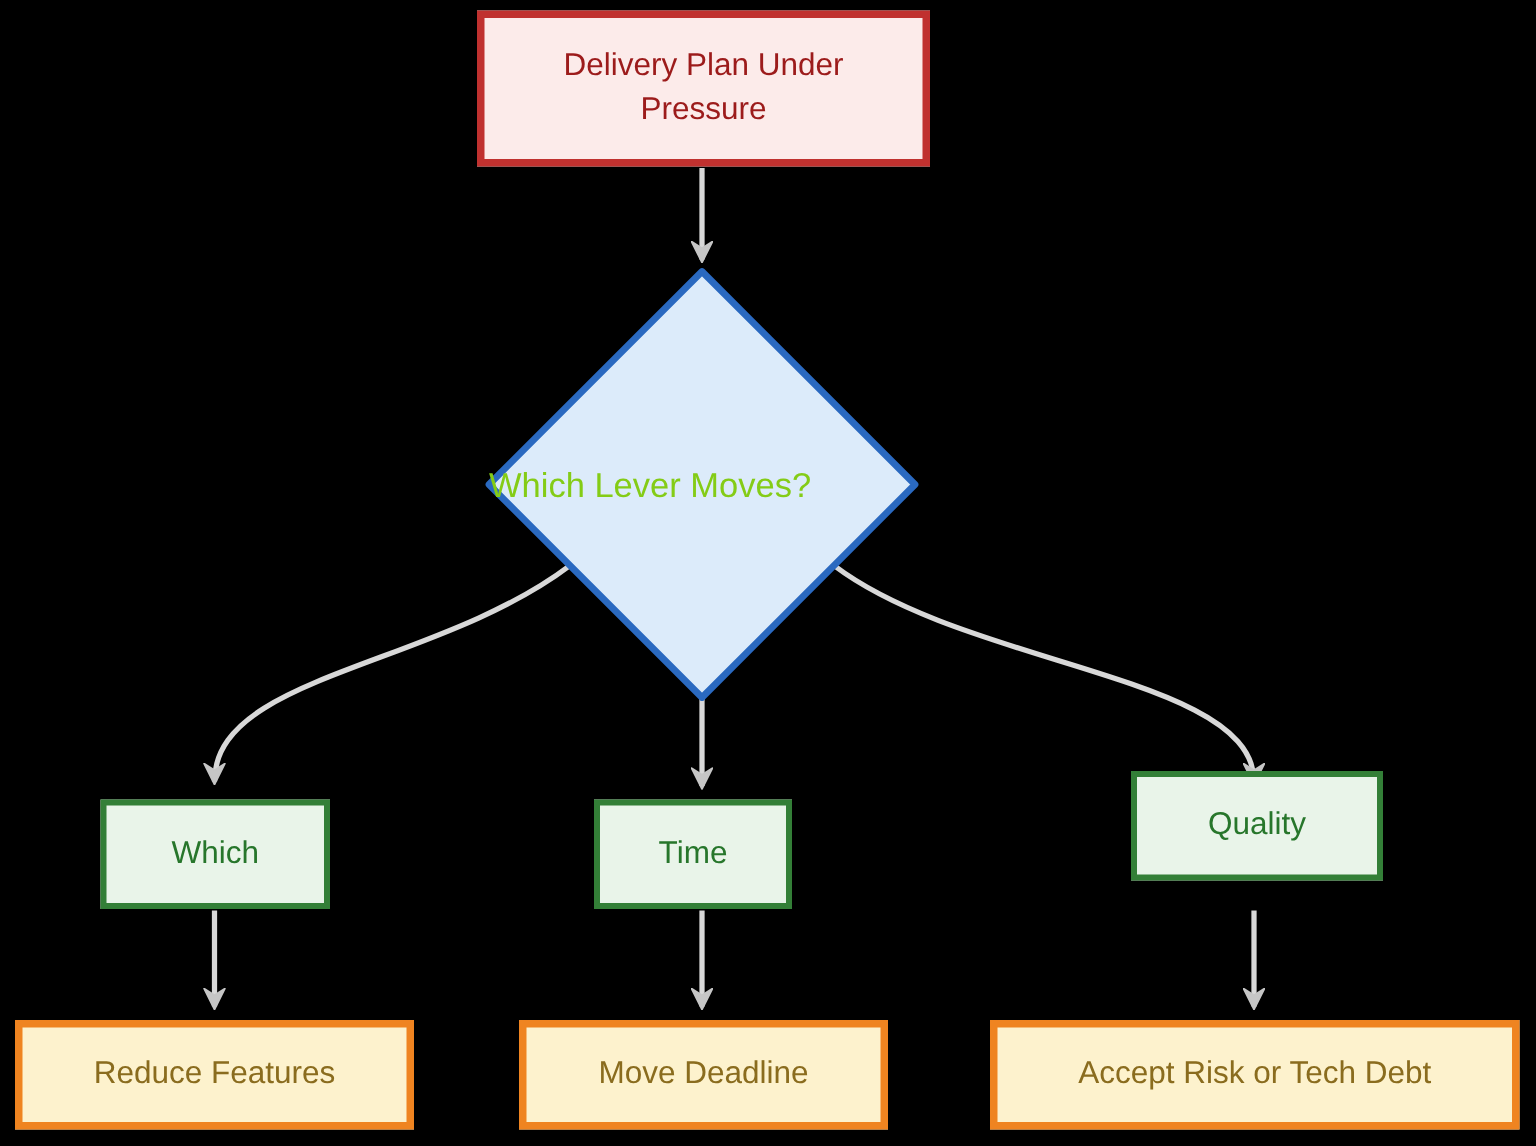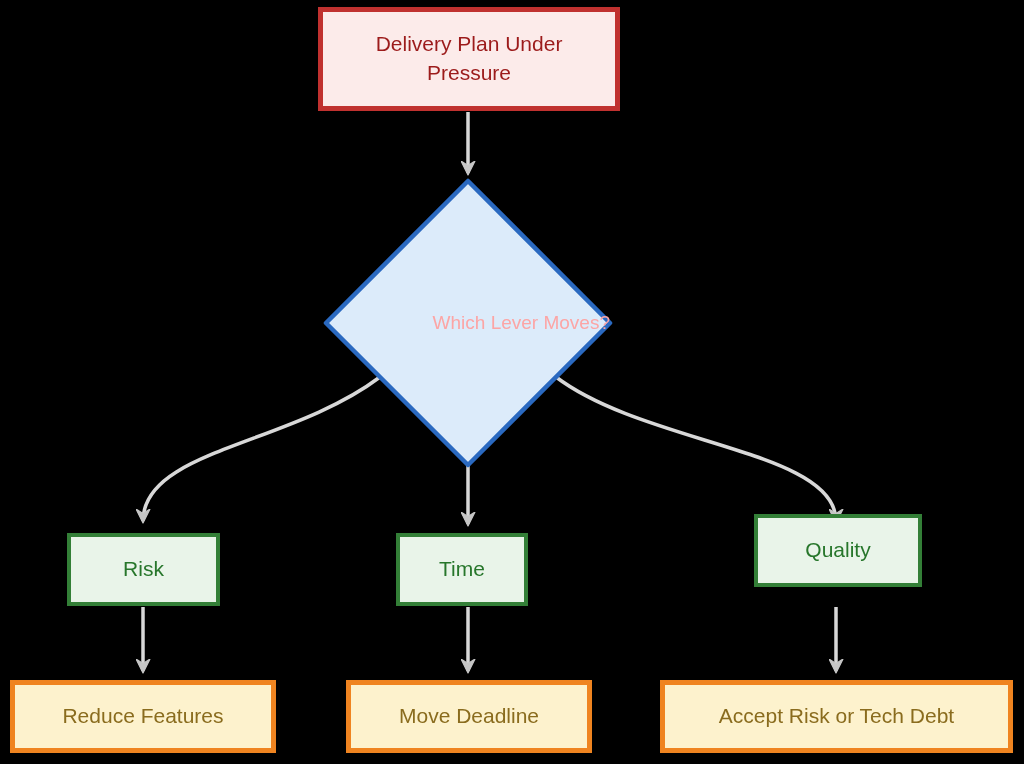--- a/index.html
+++ b/index.html
@@ -41,23 +41,23 @@
     background: #fcebea;
     border: 5px solid #c0312f;
     color: #9c1b1b;
   }
   .node-pressure .label { max-width: 230px; }
   .diamond-label {
     position: absolute;
     left: 326px; top: 308px; width: 284px; height: 30px;
     display: flex;
     align-items: center;
-    justify-content: flex-end;
-    color: #fca5a5;
-    font-size: 19px;
+    justify-content: flex-start;
+    color: #84cc16;
+    font-size: 23px;
   }
   .node-green {
     background: #e9f4e9;
     border: 4px solid #337f37;
     color: #27762b;
   }
   .node-scope   { left: 67px;  top: 533px; width: 153px; height: 73px; }
   .node-time    { left: 396px; top: 533px; width: 132px; height: 73px; }
   .node-quality { left: 754px; top: 514px; width: 168px; height: 73px; }
   .node-orange {
@@ -96,21 +96,21 @@
 
   <div class="node node-pressure">
     <span class="label">Delivery Plan Under Pressure</span>
   </div>
 
   <div class="diamond-label">
     <span class="label">Which Lever Moves?</span>
   </div>
 
   <div class="node node-green node-scope">
-    <span class="label">Risk</span>
+    <span class="label">Which</span>
   </div>
 
   <div class="node node-green node-time">
     <span class="label">Time</span>
   </div>
 
   <div class="node node-green node-quality">
     <span class="label">Quality</span>
   </div>
 

